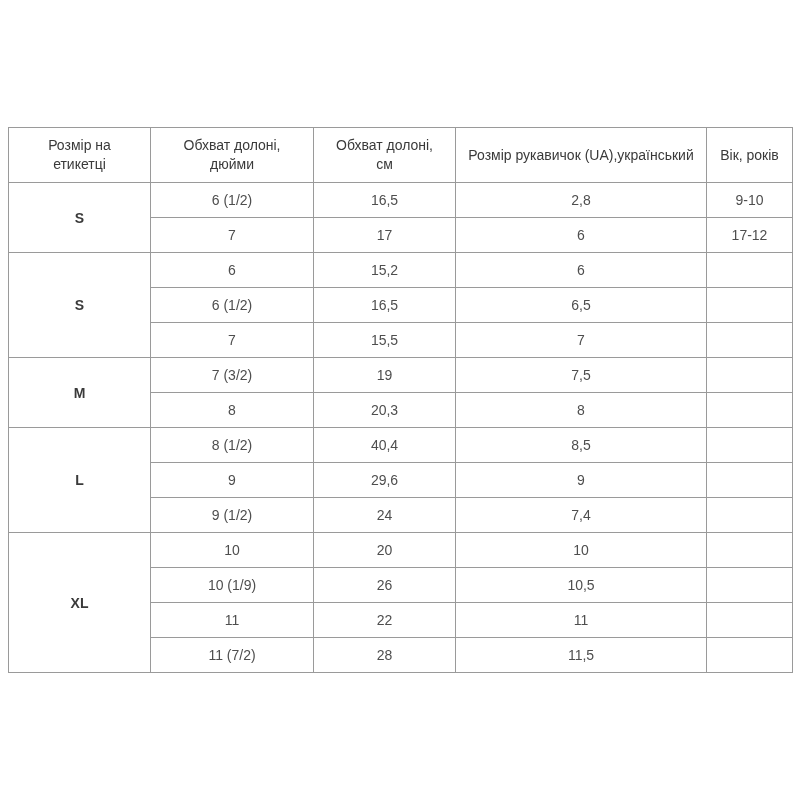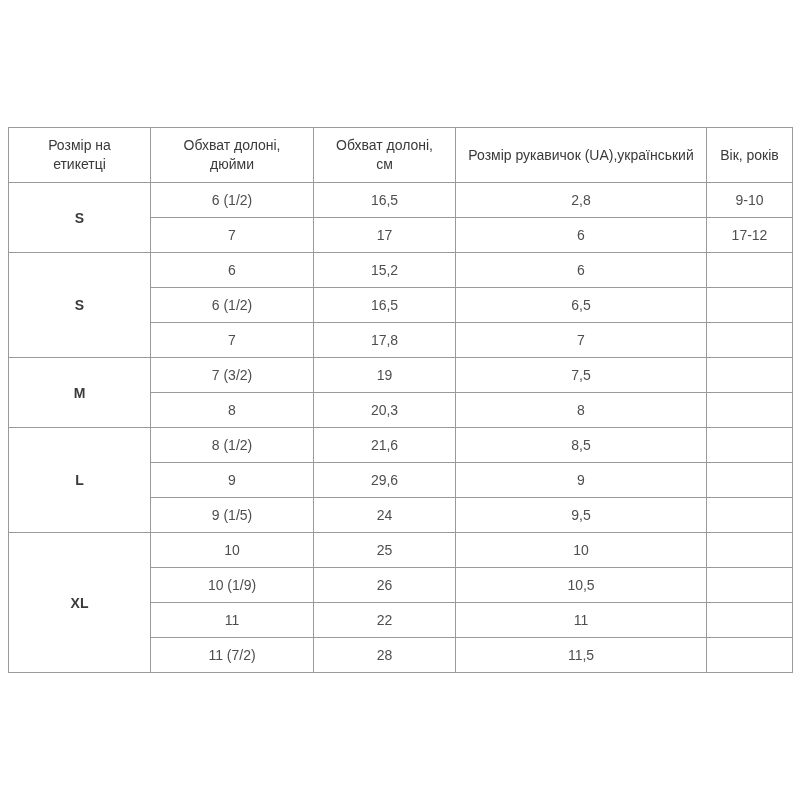--- a/index.html
+++ b/index.html
@@ -89,60 +89,60 @@
             <td></td>
           </tr>
           <tr>
             <td>6 (1/2)</td>
             <td>16,5</td>
             <td>6,5</td>
             <td></td>
           </tr>
           <tr>
             <td>7</td>
-            <td>17,8</td>
+            <td>15,5</td>
             <td>7</td>
             <td></td>
           </tr>
           <tr>
             <td rowspan="2" class="size-cell">M</td>
             <td>7 (3/2)</td>
             <td>19</td>
             <td>7,5</td>
             <td></td>
           </tr>
           <tr>
             <td>8</td>
             <td>20,3</td>
             <td>8</td>
             <td></td>
           </tr>
           <tr>
             <td rowspan="3" class="size-cell">L</td>
             <td>8 (1/2)</td>
-            <td>21,6</td>
+            <td>40,4</td>
             <td>8,5</td>
             <td></td>
           </tr>
           <tr>
             <td>9</td>
             <td>29,6</td>
             <td>9</td>
             <td></td>
           </tr>
           <tr>
-            <td>9 (1/5)</td>
+            <td>9 (1/2)</td>
             <td>24</td>
-            <td>9,5</td>
+            <td>7,4</td>
             <td></td>
           </tr>
           <tr>
             <td rowspan="4" class="size-cell">XL</td>
             <td>10</td>
-            <td>25</td>
+            <td>20</td>
             <td>10</td>
             <td></td>
           </tr>
           <tr>
             <td>10 (1/9)</td>
             <td>26</td>
             <td>10,5</td>
             <td></td>
           </tr>
           <tr>

